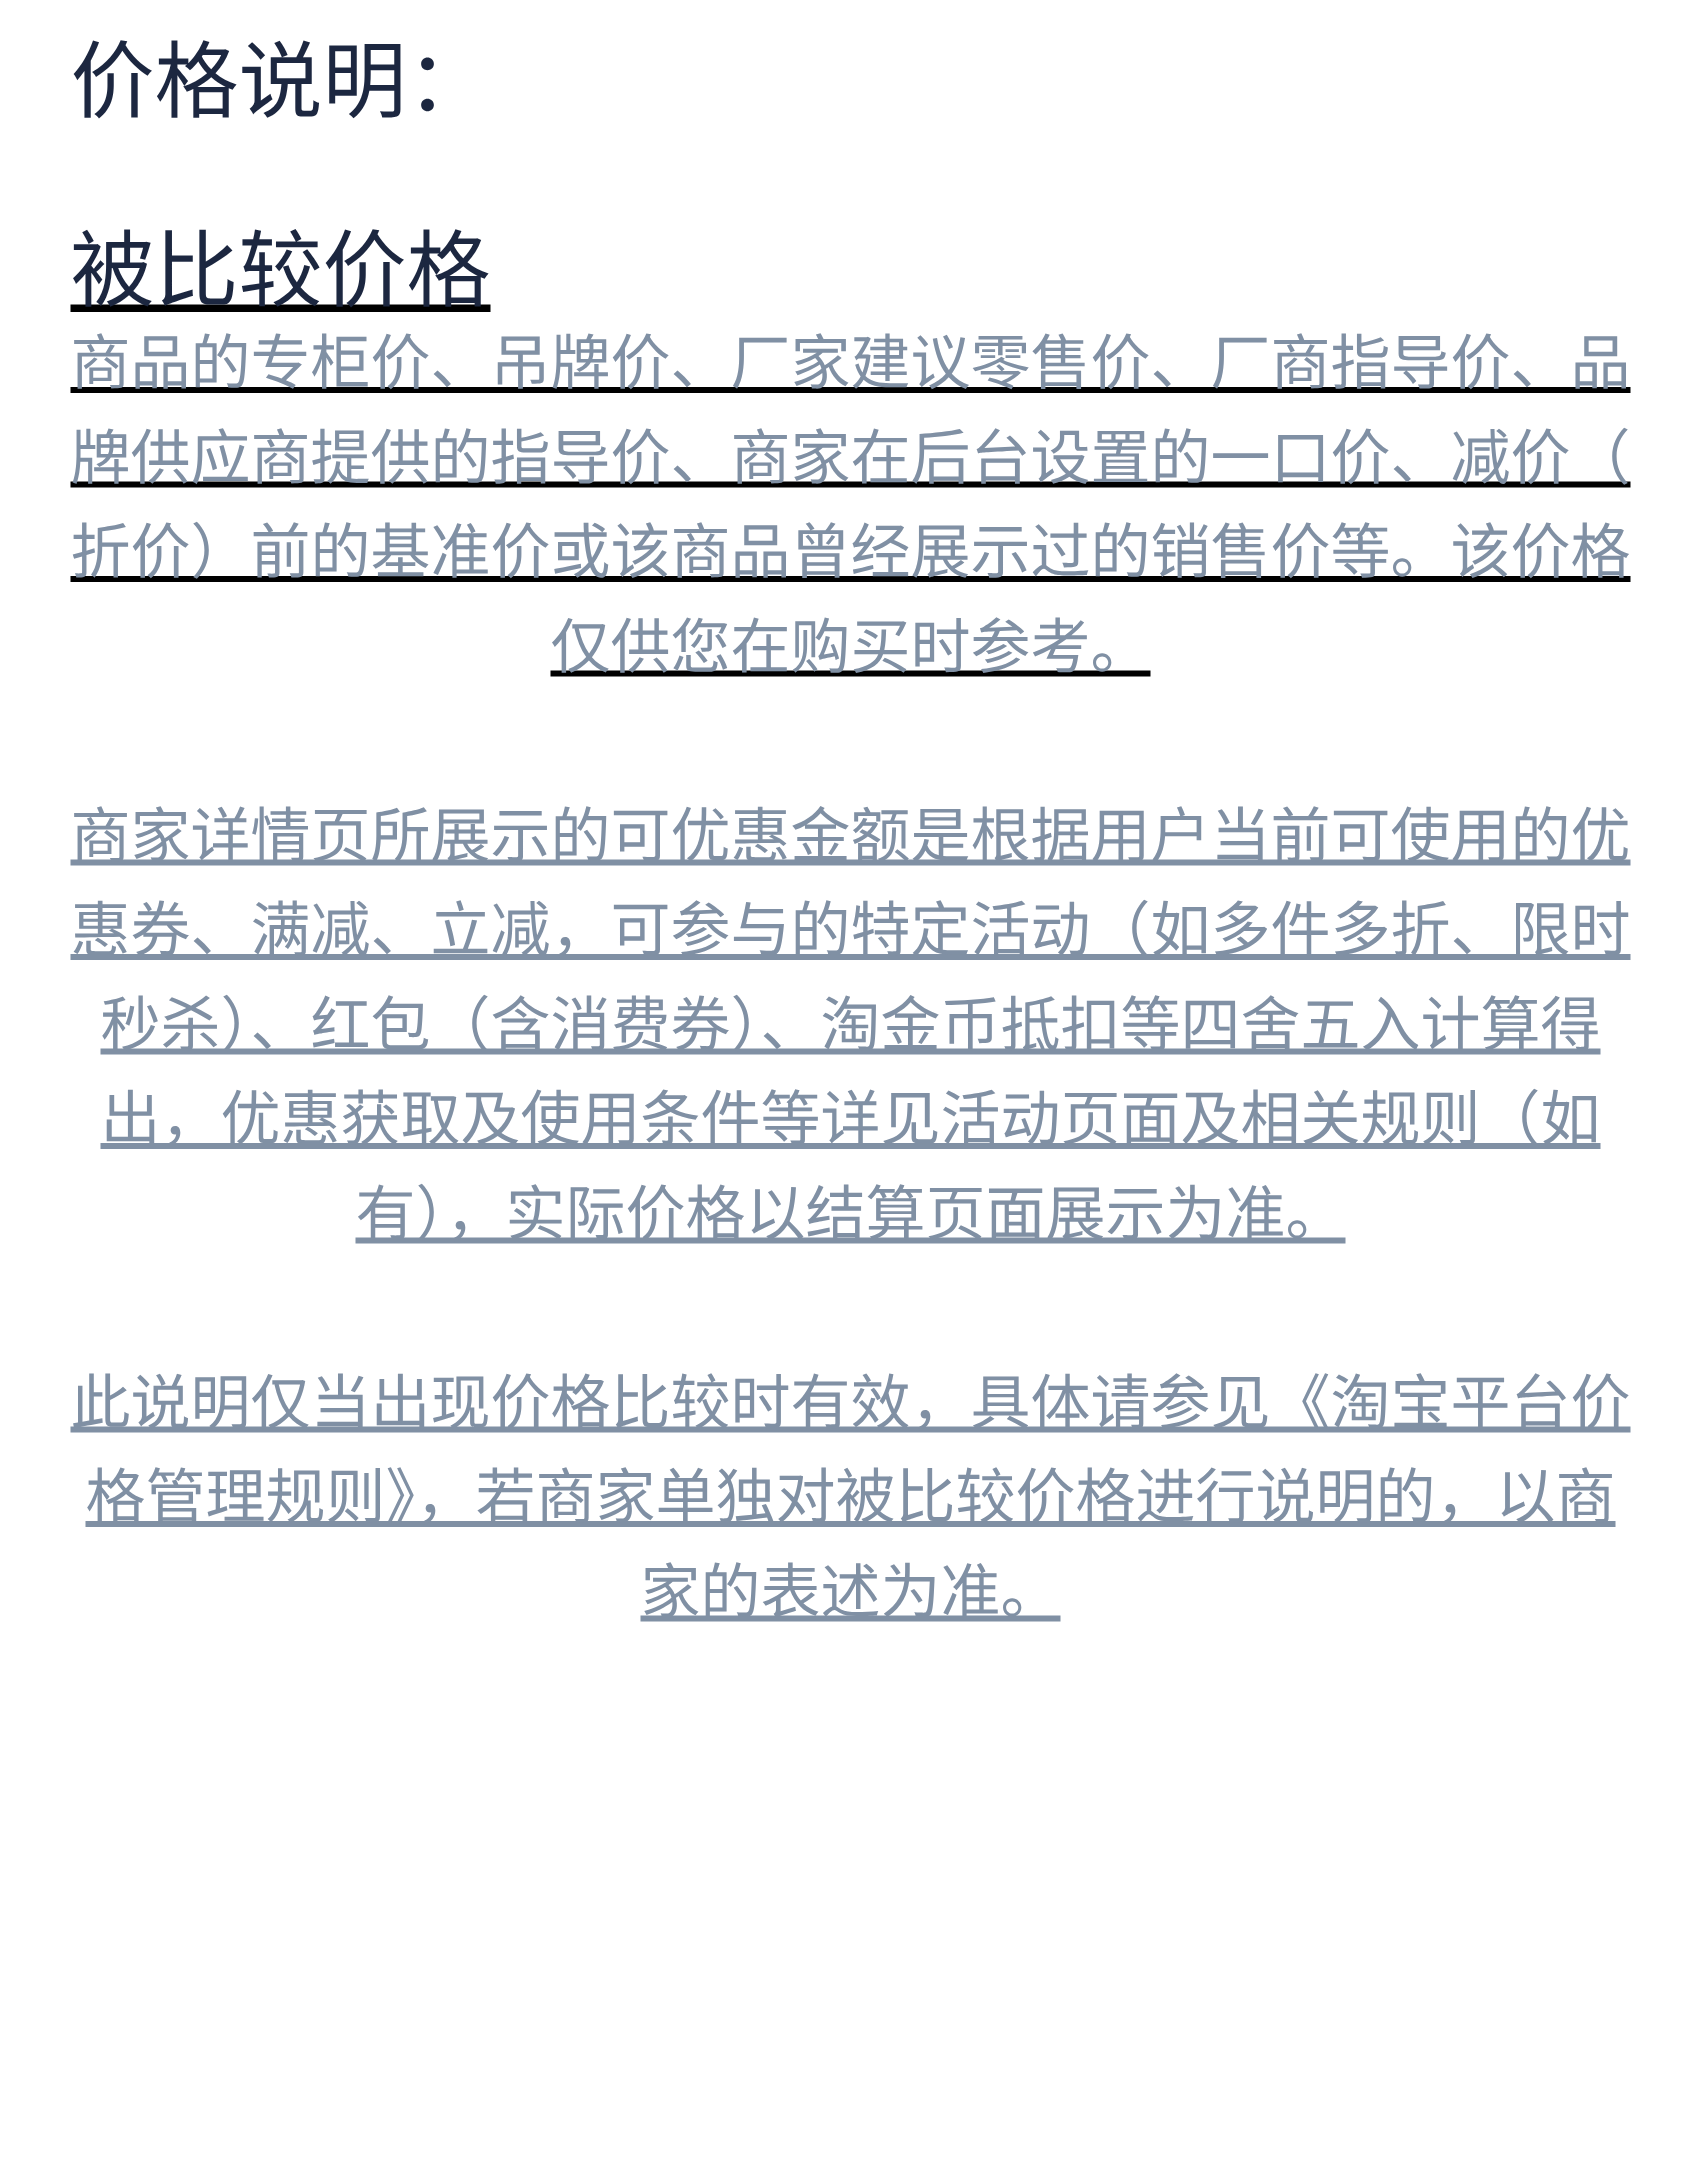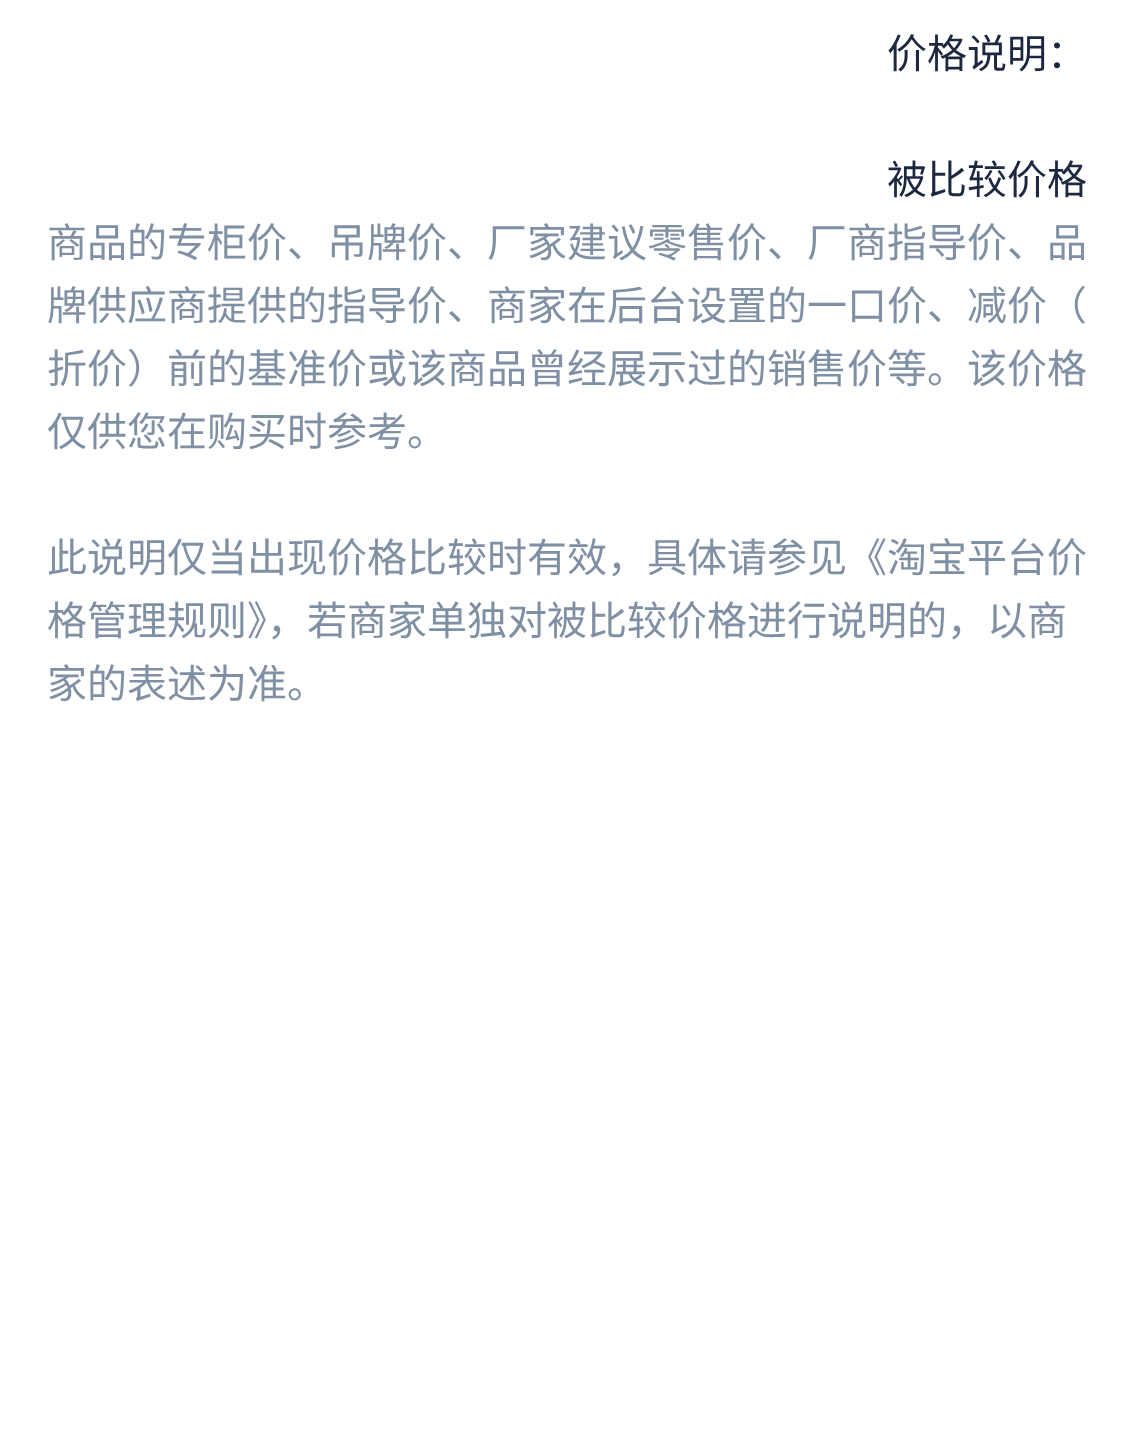--- a/index.html
+++ b/index.html
@@ -15,56 +15,62 @@
   }
   .page {
     box-sizing: border-box;
     width: 1125px;
     height: 1446px;
     padding: 23px 38px 0 47px;
     background: var(--background, #ffffff);
   }
   .title, .heading {
     margin: 0;
-    font-size: 40px;
+    font-size: 56px;
     line-height: 63px;
     font-weight: 400;
     letter-spacing: 0;
     color: var(--heading-text, #1c2740);
-    text-align: right;
   }
   .body-text {
     margin: 0;
     font-size: 40px;
     line-height: 63px;
     font-weight: 400;
     letter-spacing: 0;
     color: var(--body-text, #8090a4);
     white-space: pre-line;
+    text-align: center;
   }
   .block {
     margin: 63px 0 0 0;
+    text-decoration: underline;
   }
 </style>
 </head>
 <body>
 
 <main class="page">
 
   <h1 class="title">价格说明：</h1>
 
   <section class="block">
     <h2 class="heading">被比较价格</h2>
     <p class="body-text">商品的专柜价、吊牌价、厂家建议零售价、厂商指导价、品
 牌供应商提供的指导价、商家在后台设置的一口价、减价（
 折价）前的基准价或该商品曾经展示过的销售价等。该价格
 仅供您在购买时参考。</p>
   </section>
 
   <section class="block">
   </section>
 
+  <p class="block body-text">商家详情页所展示的可优惠金额是根据用户当前可使用的优
+惠券、满减、立减，可参与的特定活动（如多件多折、限时
+秒杀）、红包（含消费券）、淘金币抵扣等四舍五入计算得
+出，优惠获取及使用条件等详见活动页面及相关规则（如
+有），实际价格以结算页面展示为准。</p>
 
   <p class="block body-text">此说明仅当出现价格比较时有效，具体请参见《淘宝平台价
 格管理规则》，若商家单独对被比较价格进行说明的，以商
 家的表述为准。</p>
 
 </main>
 
 </body></html>

